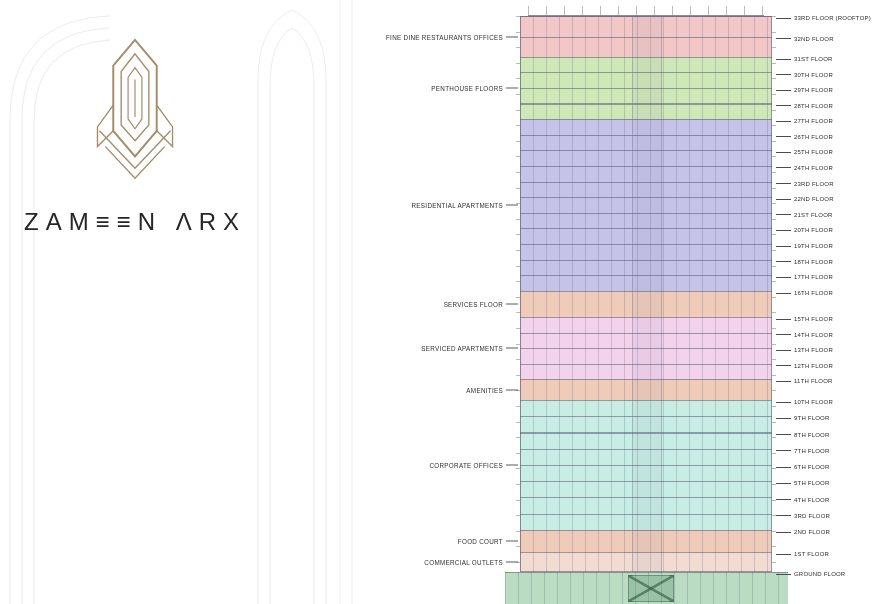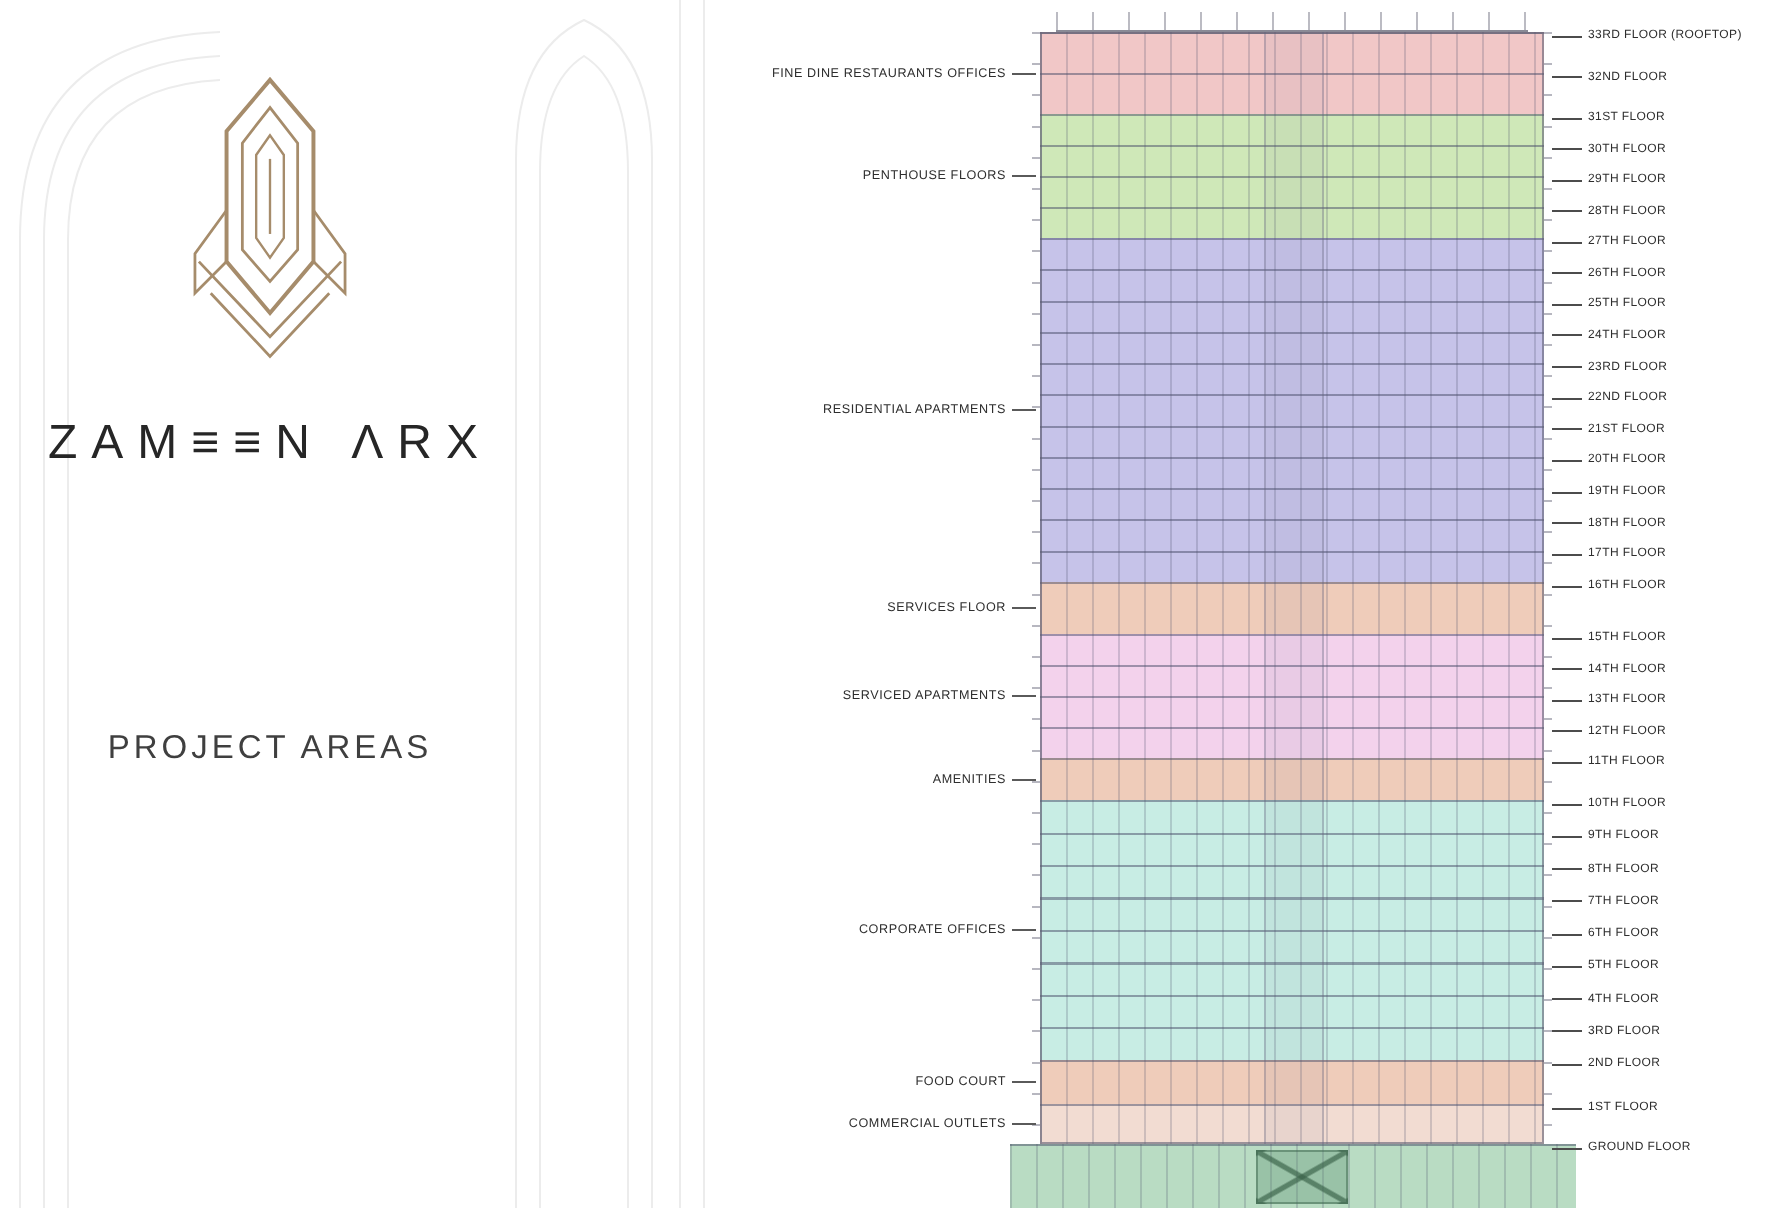--- a/index.html
+++ b/index.html
@@ -73,21 +73,20 @@
           <path stroke-width="1.4" d="M38 70 L22 92 L22 112 L38 96"></path>
           <path stroke-width="1.4" d="M82 70 L98 92 L98 112 L82 96"></path>
           <path stroke-width="1.4" d="M24 96 L60 134 L96 96"></path>
           <path stroke-width="1.4" d="M30 112 L60 144 L90 112"></path>
         </g>
       </svg>
       <div class="wordmark">ZAM≡≡N ΛRX</div>
     </div>
 
     <div class="page-title">
-      <div>PROJECT AREAS</div>
     </div>
   </div>
 
   <div class="diagram">
     <div>
         <div class="zone" style="top: 16px; left: 100px; width: 252px; height: 41px; background: repeating-linear-gradient(rgba(72, 76, 104, 0.5) 0px, rgba(72, 76, 104, 0.5) 1px, transparent 1px, transparent 20.5px), repeating-linear-gradient(90deg, rgba(72, 76, 104, 0.22) 0px, rgba(72, 76, 104, 0.22) 1px, transparent 1px, transparent 13px), rgb(241, 199, 199);"></div>
         <div class="zone" style="top: 57px; left: 100px; width: 252px; height: 62px; background: repeating-linear-gradient(rgba(72, 76, 104, 0.5) 0px, rgba(72, 76, 104, 0.5) 1px, transparent 1px, transparent 15.5px), repeating-linear-gradient(90deg, rgba(72, 76, 104, 0.22) 0px, rgba(72, 76, 104, 0.22) 1px, transparent 1px, transparent 13px), rgb(207, 232, 184);"></div>
         <div class="zone" style="top: 119px; left: 100px; width: 252px; height: 172px; background: repeating-linear-gradient(rgba(72, 76, 104, 0.5) 0px, rgba(72, 76, 104, 0.5) 1px, transparent 1px, transparent 15.6364px), repeating-linear-gradient(90deg, rgba(72, 76, 104, 0.22) 0px, rgba(72, 76, 104, 0.22) 1px, transparent 1px, transparent 13px), rgb(198, 195, 233);"></div>
         <div class="zone" style="top: 291px; left: 100px; width: 252px; height: 26px; background: repeating-linear-gradient(rgba(72, 76, 104, 0.5) 0px, rgba(72, 76, 104, 0.5) 1px, transparent 1px, transparent 26px), repeating-linear-gradient(90deg, rgba(72, 76, 104, 0.22) 0px, rgba(72, 76, 104, 0.22) 1px, transparent 1px, transparent 13px), rgb(239, 204, 186);"></div>
         <div class="zone" style="top: 317px; left: 100px; width: 252px; height: 62px; background: repeating-linear-gradient(rgba(72, 76, 104, 0.5) 0px, rgba(72, 76, 104, 0.5) 1px, transparent 1px, transparent 15.5px), repeating-linear-gradient(90deg, rgba(72, 76, 104, 0.22) 0px, rgba(72, 76, 104, 0.22) 1px, transparent 1px, transparent 13px), rgb(243, 210, 236);"></div>

